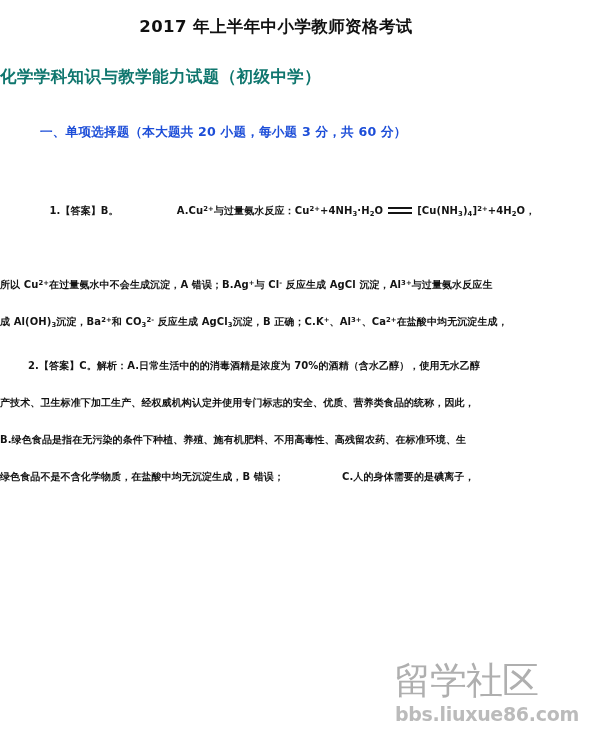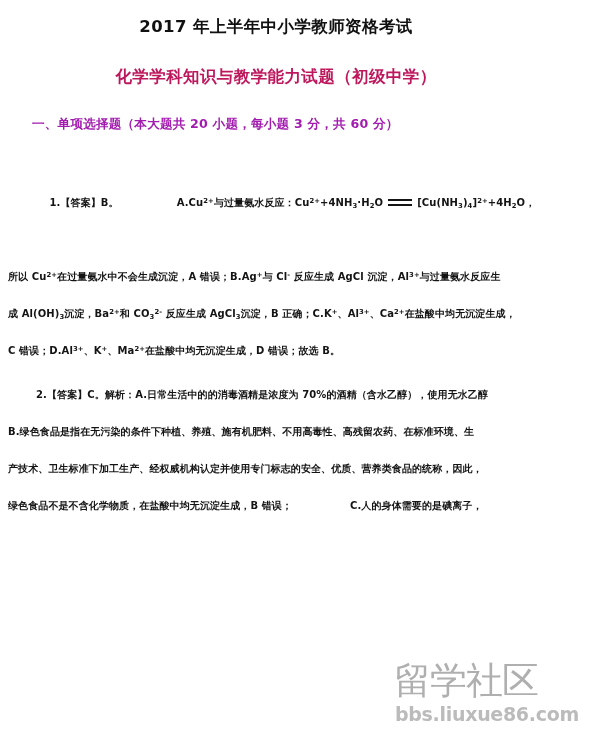--- a/index.html
+++ b/index.html
@@ -30,59 +30,59 @@
     text-align: center;
     font-size: 16.5px;
     font-weight: bold;
     letter-spacing: 0.4px;
     margin: 0;
     padding-top: 16px;
     line-height: 22px;
     color: #111;
   }
   .title-sub {
-    text-align: center;
+    text-align: left;
     font-size: 16.5px;
     font-weight: bold;
     letter-spacing: 0.4px;
     margin: 0;
     padding-top: 28px;
     line-height: 22px;
-    color: #be185d;
+    color: #0f766e;
     font-family: Liberation Serif, serif;
   }
 
   
   .section-head {
     font-size: 12.6px;
     font-weight: bold;
     line-height: 20px;
-    margin: 4px;
+    margin: 12px;
     padding-top: 22px;
     padding-left: 28px;
     letter-spacing: 0.2px;
-    color: #a21caf;
+    color: #1d4ed8;
   }
 
   
   .qblock {
     padding-left: 28px;
     padding-right: 6px;
     margin-top: 14px;
   }
   .ln {
     font-size: 10px;
     line-height: 37px;
     white-space: pre-wrap;
     letter-spacing: 0.1px;
     color: #141414;
     font-weight: bold;
   }
   .qblock.full {
-    padding-left: 8px;
+    padding-left: 0px;
   }
   .qblock.full .ln {
     padding-left: 0px;
   }
 
   sub {
     font-size: 0.68em;
     vertical-align: -0.26em;
     line-height: 0;
   }
@@ -163,27 +163,26 @@
     <div class="ln" style="text-indent:20px;">
       <span>1.【答案】B。</span><span class="gap-wide"></span><span><span>A.Cu</span><sup>2+</sup><span>与过量氨水反应：Cu</span><sup>2+</sup><span>+4NH</span><sub>3</sub><span>·H</span><sub>2</sub><span>O</span><span class="eqsign"></span><span>[Cu(NH</span><sub>3</sub><span>)</span><sub>4</sub><span>]</span><sup>2+</sup><span>+4H</span><sub>2</sub><span>O，</span></span>
     </div>
   </div>
 
   <div class="qblock full" style="margin-top:0;">
     <div class="ln"><span>所以 Cu</span><sup>2+</sup><span>在过量氨水中不会生成沉淀，A 错误；B.Ag</span><sup>+</sup><span>与 Cl</span><sup>-</sup><span> 反应生成 AgCl 沉淀，Al</span><sup>3+</sup><span>与过量氨水反应生</span></div>
 
     <div class="ln"><span>成 Al(OH)</span><sub>3</sub><span>沉淀，Ba</span><sup>2+</sup><span>和 CO</span><sub>3</sub><sup>2-</sup><span> 反应生成 AgCl</span><sub>3</sub><span>沉淀，B 正确；C.K</span><sup>+</sup><span>、Al</span><sup>3+</sup><span>、Ca</span><sup>2+</sup><span>在盐酸中均无沉淀生成，</span></div>
 
-    <div class="ln"><span>C 错误；D.Al</span><sup>3+</sup><span>、K</span><sup>+</sup><span>、Ma</span><sup>2+</sup><span>在盐酸中均无沉淀生成，D 错误；故选 B。</span></div>
   </div>
 
   <div class="qblock full" style="margin-top:7px;">
     <div class="ln" style="text-indent:28px;"><span>2.【答案】C。解析：A.日常生活中的的消毒酒精是浓度为 70%的酒精（含水乙醇），使用无水乙醇</span></div>
+    <div class="ln">产技术、卫生标准下加工生产、经权威机构认定并使用专门标志的安全、优质、营养类食品的统称，因此，</div>
     <div class="ln">B.绿色食品是指在无污染的条件下种植、养殖、施有机肥料、不用高毒性、高残留农药、在标准环境、生</div>
-    <div class="ln">产技术、卫生标准下加工生产、经权威机构认定并使用专门标志的安全、优质、营养类食品的统称，因此，</div>
     <div class="ln"><span>绿色食品不是不含化学物质，在盐酸中均无沉淀生成，B 错误；</span><span class="gap-wide"></span><span>C.人的身体需要的是碘离子，</span></div>
 
   </div>
 
   <div class="watermark">
     <div class="wm-cn">留学社区</div>
     <div class="wm-url">bbs.liuxue86.com</div>
   </div>
 
 </div>

